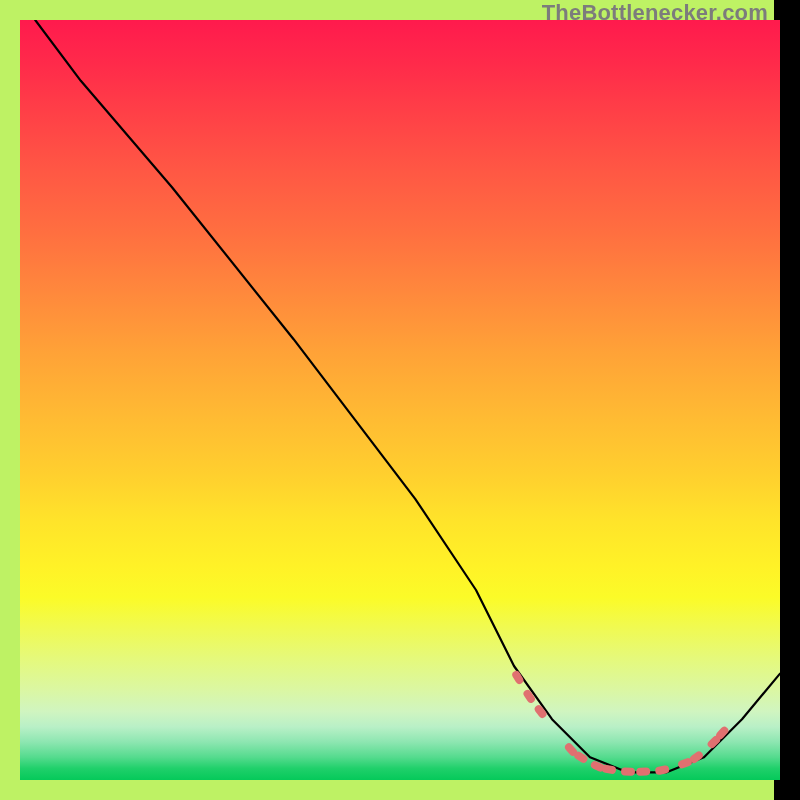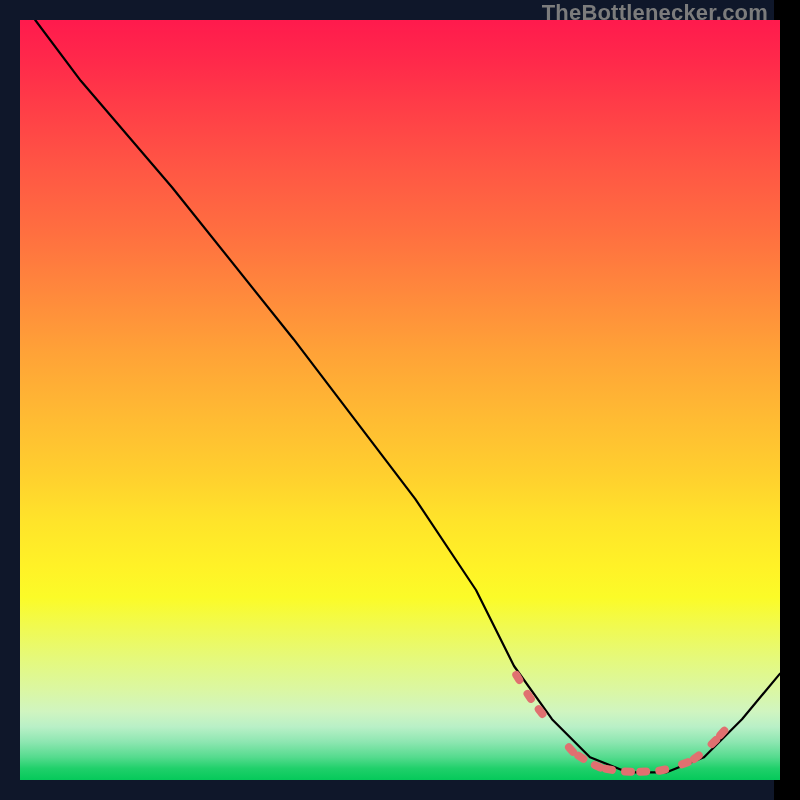--- a/index.html
+++ b/index.html
@@ -7,21 +7,21 @@
     padding: 0;
     width: 800px;
     height: 800px;
     background: #000000;
     overflow: hidden;
   }
   .outer {
     position: relative;
     width: 774px;
     height: 800px;
-    background: #0f172a;
+    background: #bef264;
   }
   .plot {
     position: absolute;
     left: 20px;
     top: 20px;
     width: 760px;
     height: 760px;
     background: linear-gradient(to bottom,
       #ff1a4d 0%,
       #ff2b4a 6%,

